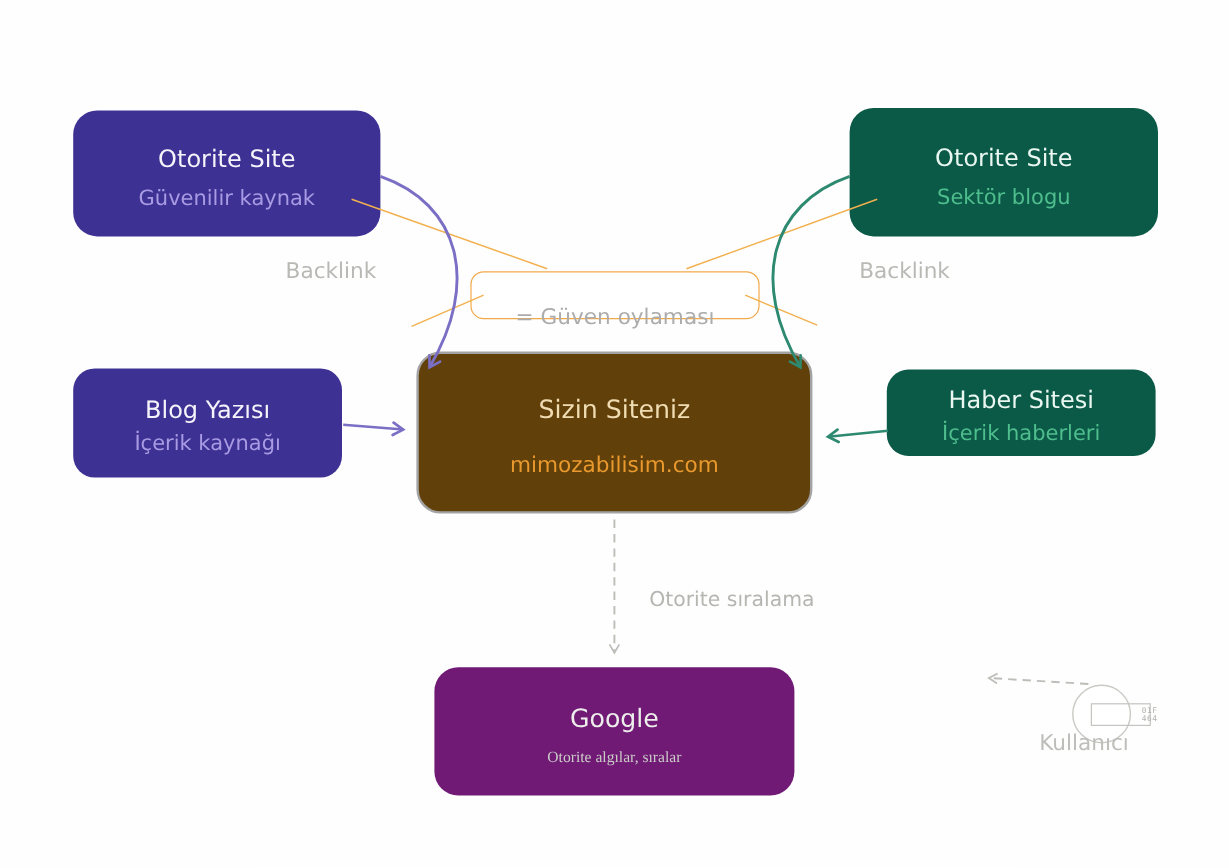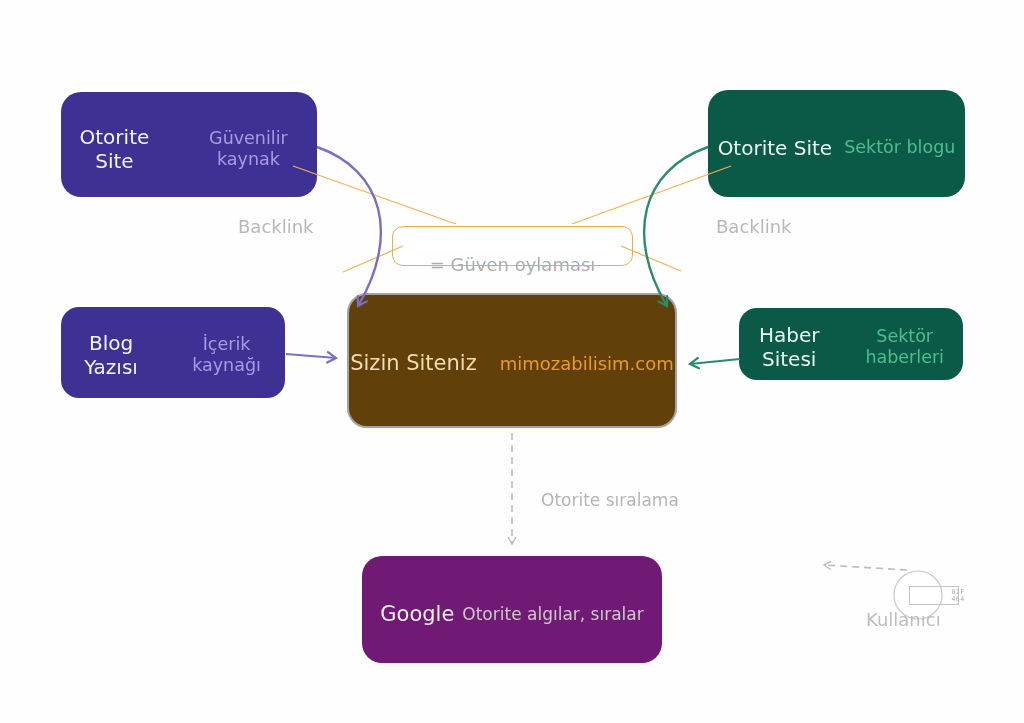--- a/index.html
+++ b/index.html
@@ -1,21 +1,21 @@
 <!DOCTYPE html>
 <html><head>
 <meta charset="utf-8">
 <style>
   html,body{margin:0;padding:0;background:#fff;}
   #stage{
     position:relative;width:1024px;height:723px;background:#FEFEFE;overflow:hidden;
     font-family:"DejaVu Sans","Liberation Sans",sans-serif;
   }
   .node{
-    position:absolute;display:flex;flex-direction:row;justify-content:center;align-items:center;
+    position:absolute;display:flex;flex-direction:column;justify-content:center;align-items:center;
     text-align:center;z-index:1;box-sizing:border-box;
   }
   .node .title{display:block;}
   .node .subtitle{display:block;}
 
   .purple{background:#3E3194;border-radius:20px;}
   .purple .title{color:#F5F4FB;font-size:20px;line-height:24px;}
   .purple .subtitle{color:#A89BE3;font-size:17.5px;line-height:21px;}
 
   .green{background:#0B5A48;border-radius:20px;}
@@ -32,21 +32,21 @@
     background:#624009;border:2px solid #a3a3a3;border-radius:20px;
   }
   #node-your-site .title{color:#F0DCB2;font-size:21px;line-height:25px;}
   #node-your-site .subtitle{color:#E9992D;font-size:18px;line-height:22px;}
 
   #node-google{
     left:362px;top:556px;width:300px;height:107px;gap:8px;padding-top:9px;
     background:#701a75;border-radius:20px;
   }
   #node-google .title{color:#EDEDEB;font-size:21px;line-height:25px;}
-  #node-google .subtitle{color:#CBCBC7;font-size:17px;line-height:21px;}
+  #node-google .subtitle{color:#CBCBC7;font-size:13px;line-height:21px;font-family:Liberation Serif, serif;}
 
   #node-trust-vote{
     left:392px;top:226px;width:241px;height:40px;
     border:1.5px solid #F2A94A;border-radius:11px;background:rgba(255,255,255,0.6);
   }
   #node-trust-vote .label{color:#ACACAC;font-size:18px;margin-top:36px;}
 
   .floating-label{position:absolute;z-index:3;color:#B5B5B1;white-space:nowrap;}
   #label-backlink-left{left:238px;top:216px;font-size:18px;color:#B8B8B4;}
   #label-backlink-right{left:716px;top:216px;font-size:18px;color:#B8B8B4;}
@@ -78,21 +78,21 @@
     <span class="subtitle">Sektör blogu</span>
   </div>
 
   <div class="node purple" id="node-blog-post">
     <span class="title">Blog Yazısı</span>
     <span class="subtitle">İçerik kaynağı</span>
   </div>
 
   <div class="node green" id="node-news-site">
     <span class="title">Haber Sitesi</span>
-    <span class="subtitle">Sektör haberleri</span>
+    <span class="subtitle">İçerik haberleri</span>
   </div>
 
   <div class="node" id="node-your-site">
     <span class="title">Sizin Siteniz</span>
     <span class="subtitle">mimozabilisim.com</span>
   </div>
 
   <div class="node" id="node-google">
     <span class="title">Google</span>
     <span class="subtitle">Otorite algılar, sıralar</span>

